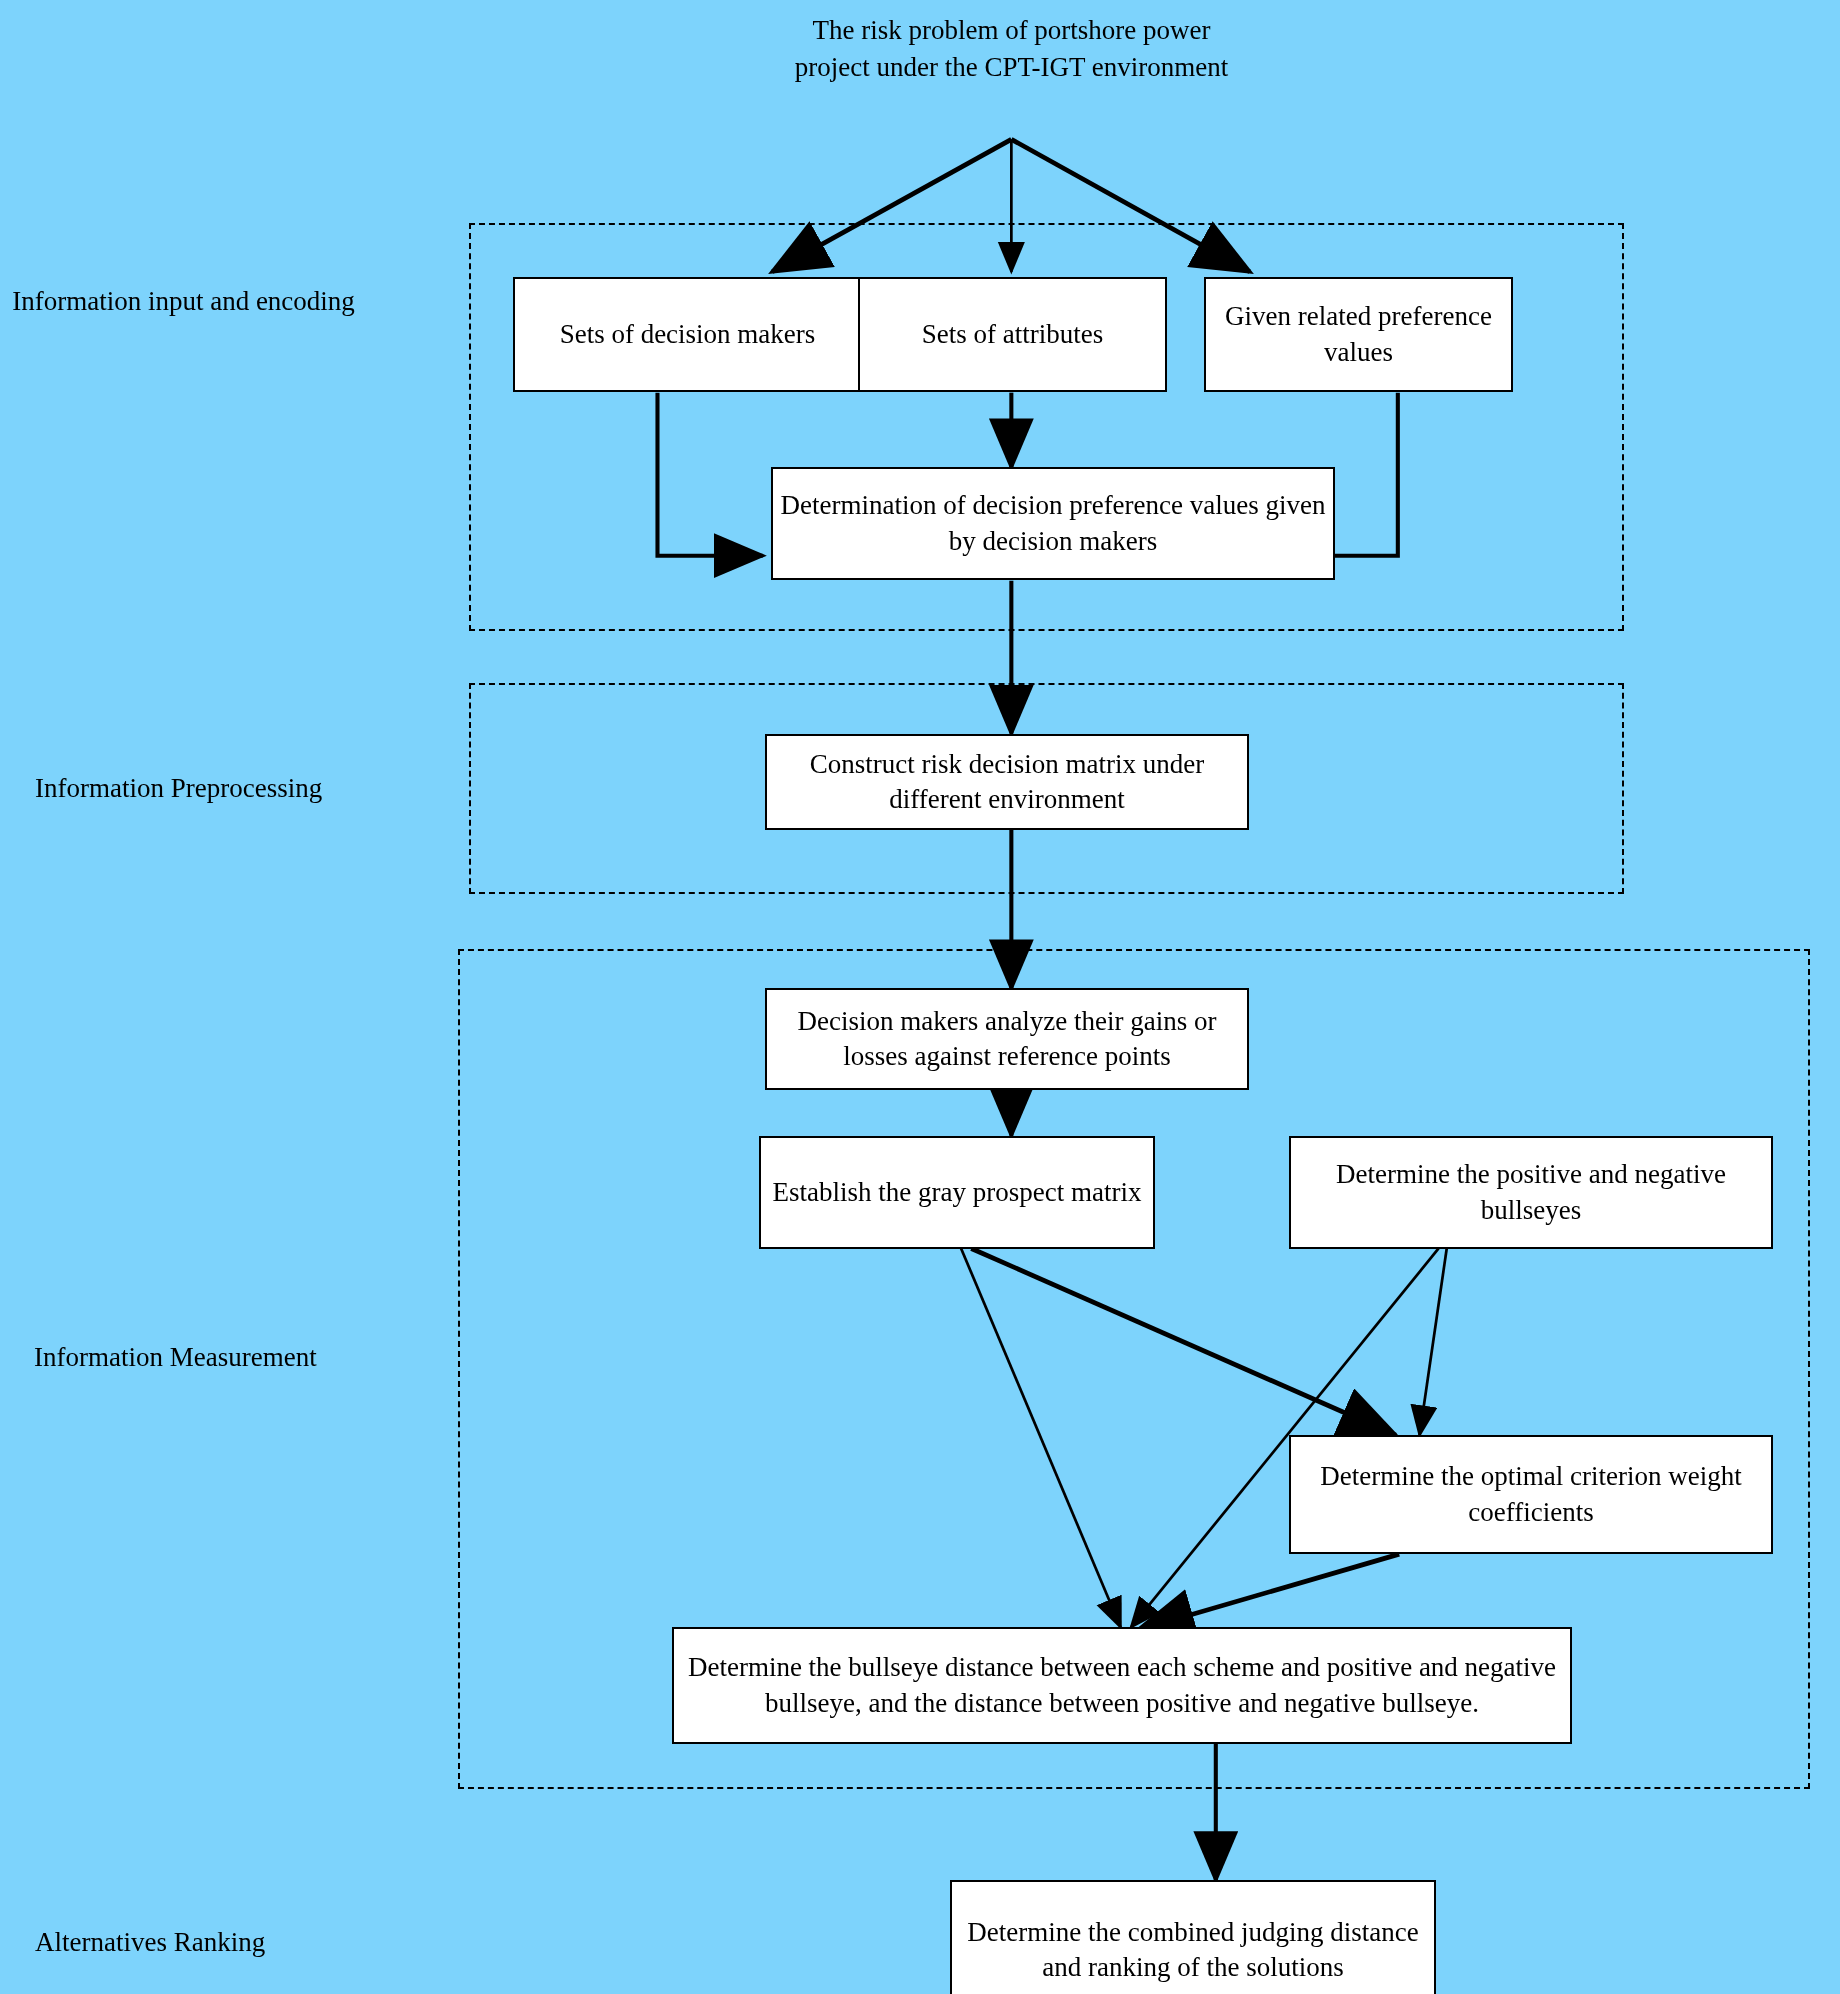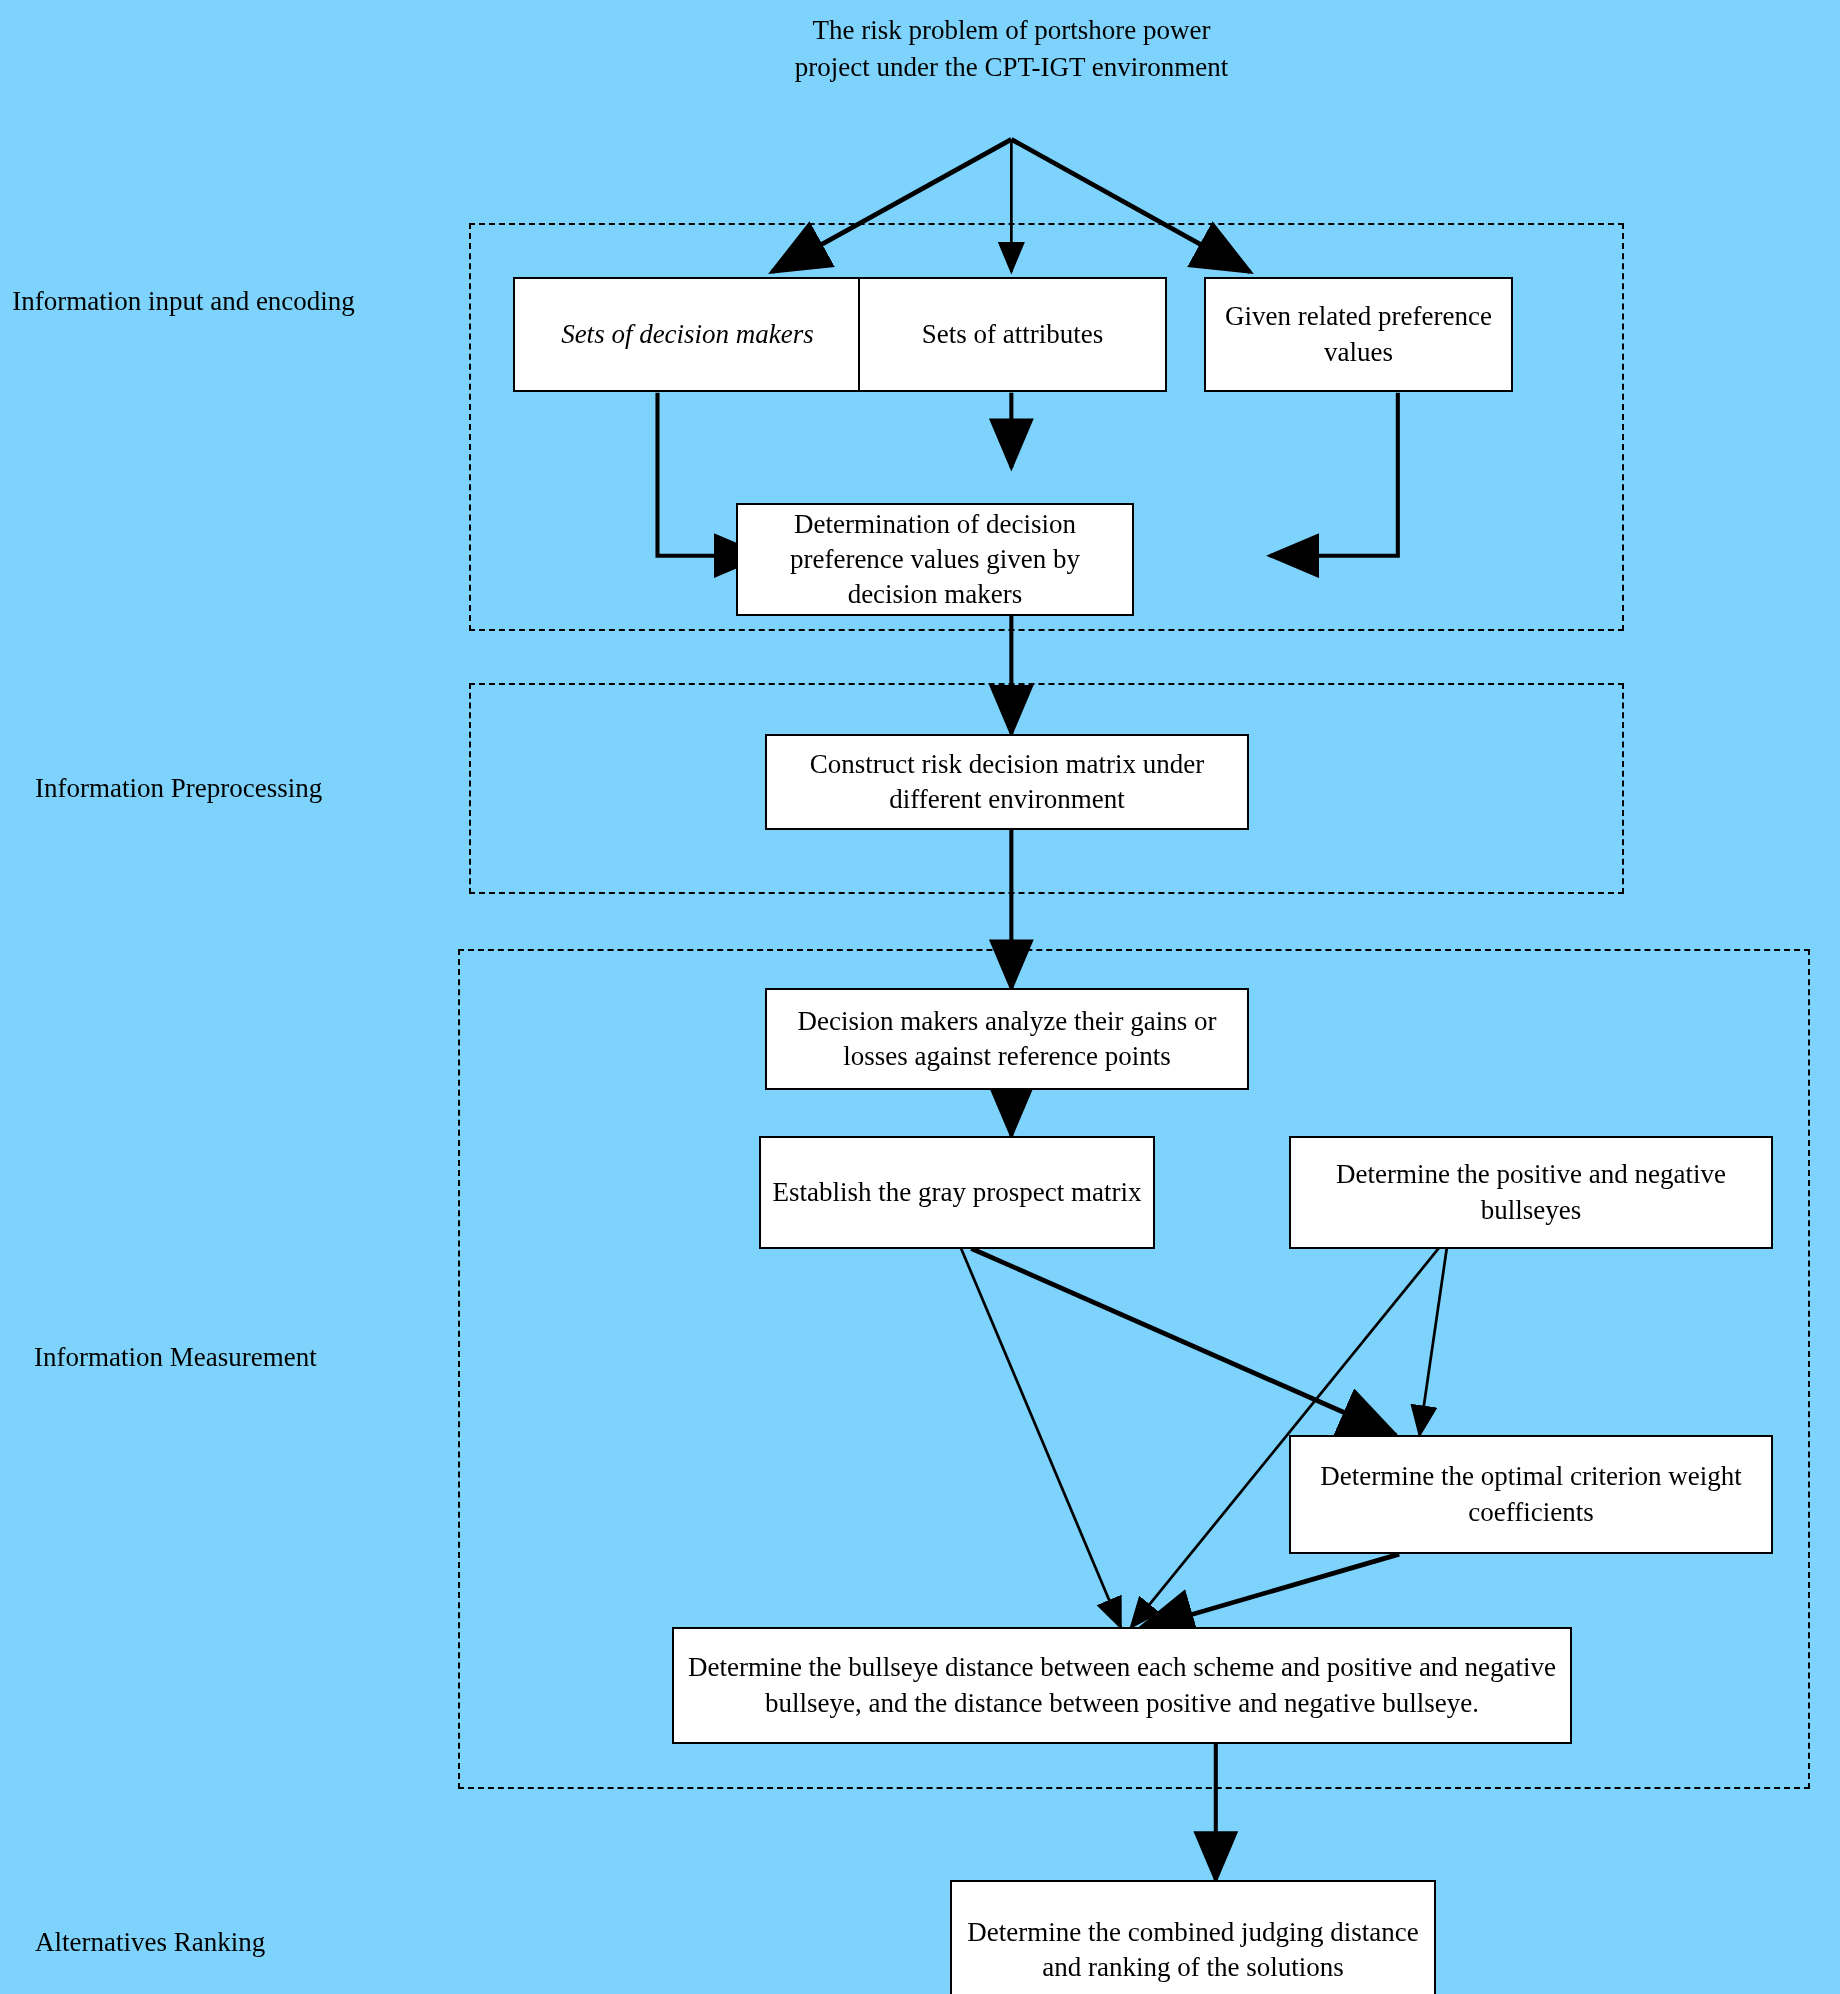--- a/index.html
+++ b/index.html
@@ -112,27 +112,27 @@
     </g>
   </svg>
 
   <div class="title" style="left:774px; top:12.2px; width:475px;">The risk problem of portshore power project under the CPT-IGT environment</div>
 
   <div class="stage-label" style="left:12.2px; top:285px;">Information input and encoding</div>
   <div class="stage-label" style="left:35px; top:772px;">Information Preprocessing</div>
   <div class="stage-label" style="left:34px; top:1341px;">Information Measurement</div>
   <div class="stage-label" style="left:35px; top:1926px;">Alternatives Ranking</div>
 
-  <div class="node" style="left:513px; top:277px; width:349px; height:115px;font-style:italic;">Sets of decision makers</div>
+  <div class="node" style="left:513px; top:277px; width:349px; height:115px;">Sets of decision makers</div>
 
   <div class="node" style="left:858px; top:277px; width:309px; height:115px;">Sets of attributes</div>
 
   <div class="node" style="left:1204px; top:277px; width:309px; height:115px;">Given related preference values</div>
 
-  <div class="node" style="left:736px; top:467px; width:398px; height:113px;margin-top:36px;">Determination of decision preference values given by decision makers</div>
+  <div class="node" style="left:771px; top:467px; width:564px; height:113px;">Determination of decision preference values given by decision makers</div>
 
   <div class="node" style="left:765px; top:734px; width:484px; height:96px;">Construct risk decision matrix under different environment</div>
 
   <div class="node" style="left:765px; top:988px; width:484px; height:102px;">Decision makers analyze their gains or losses against reference points</div>
 
   <div class="node" style="left:759px; top:1136px; width:396px; height:113px;">Establish the gray prospect matrix</div>
 
   <div class="node" style="left:1289px; top:1136px; width:484px; height:113px;">Determine the positive and negative bullseyes</div>
 
   <div class="node" style="left:1289px; top:1435px; width:484px; height:119px;">Determine the optimal criterion weight coefficients</div>

